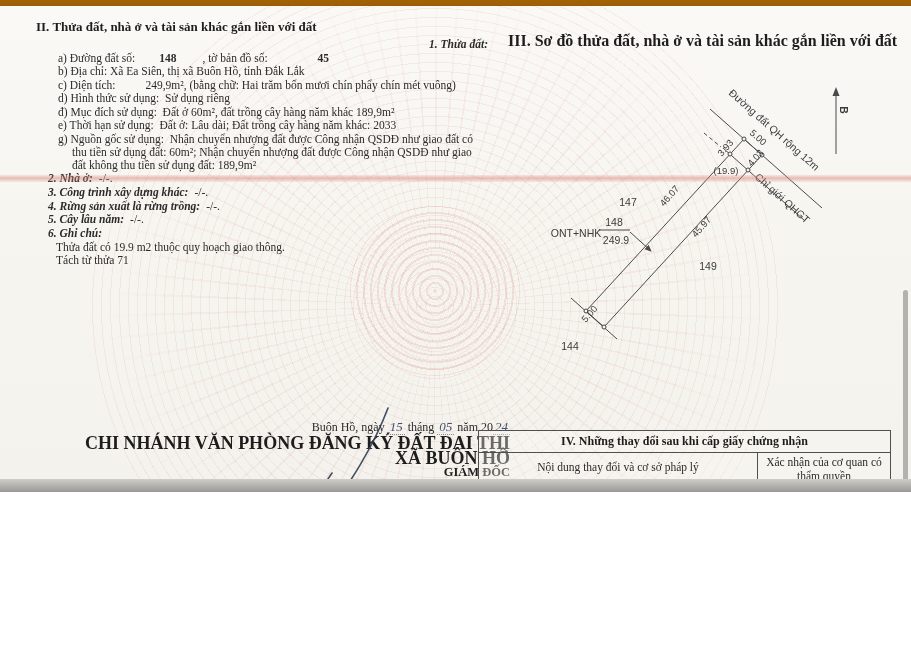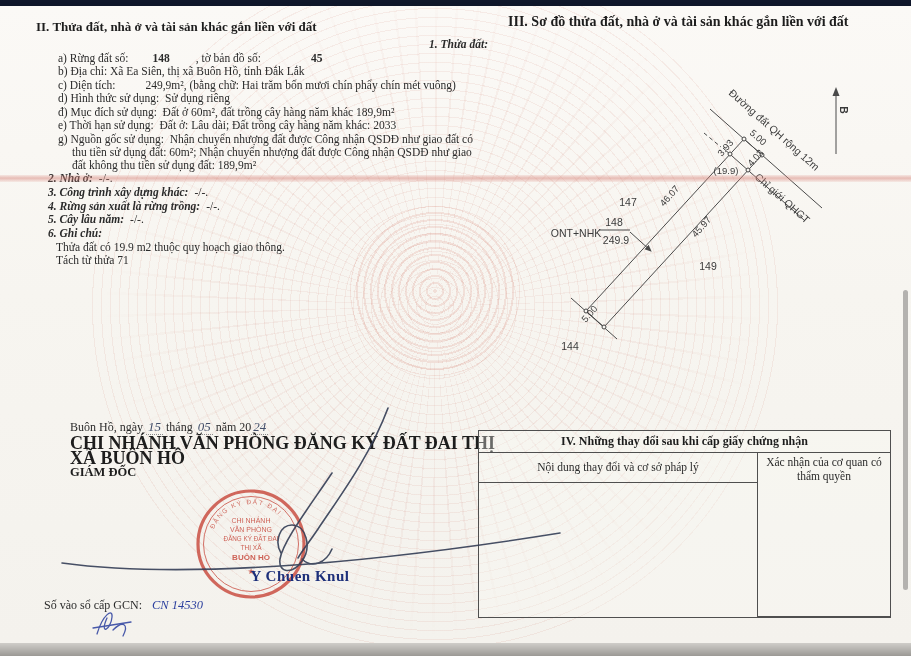--- a/index.html
+++ b/index.html
@@ -1,16 +1,16 @@
 <!DOCTYPE html>
 <html><head>
 <meta charset="utf-8">
 <style>
   html,body{margin:0;padding:0;}
-  .screen{position:relative;width:911px;height:656px;background:#0f172a;overflow:hidden;
+  .screen{position:relative;width:911px;height:492px;background:#a16207;overflow:hidden;
           font-family:"Liberation Serif", serif;color:#2b2b2b;}
   .paper{position:absolute;left:0;top:6px;right:0;bottom:13px;
          background:linear-gradient(180deg,#fbf9f6 0%,#f7f5f0 45%,#f4f2ed 100%);
          box-shadow:0 3px 6px rgba(0,0,0,.35);overflow:hidden;}
   
   .g1{position:absolute;left:90px;top:-45px;width:690px;height:690px;border-radius:50%;
       background:repeating-radial-gradient(circle at 50% 50%, rgba(196,92,74,.09) 0 1px, rgba(0,0,0,0) 1px 9px);
       pointer-events:none;}
   .g2{position:absolute;left:90px;top:-45px;width:690px;height:690px;border-radius:50%;
       background:repeating-conic-gradient(from 0deg at 50% 50%, rgba(196,92,74,.07) 0deg .5deg, rgba(0,0,0,0) .5deg 4deg);
@@ -35,28 +35,28 @@
   .items{margin-left:22px;}
   .ln{padding-left:14px;text-indent:-14px;margin-bottom:.6px;}
   .num-items{margin-left:12px;}
   .num-items .ln{margin-bottom:.8px;}
   .notes{margin-left:20px;}
   b.v{font-weight:bold;}
   .sp24{margin-left:24px;} .sp26{margin-left:26px;} .sp50{margin-left:50px;} .sp30{margin-left:30px;}
   .sp6{margin-left:6px;}
 
   
-  .s3-title{position:absolute;left:508px;top:8px;font-size:14px;font-weight:bold;z-index:2;color:#1d1d1d;}
+  .s3-title{position:absolute;left:508px;top:26px;font-size:16px;font-weight:bold;z-index:2;color:#1d1d1d;}
   .map{position:absolute;left:500px;top:68px;width:408px;height:310px;z-index:2;}
   .map .mline{stroke:#4a4a4a;stroke-width:1;fill:none;}
   .map .mlab{font-family:"Liberation Sans",sans-serif;font-size:10.5px;fill:#3a3a3a;}
   .map .mdim{font-family:"Liberation Sans",sans-serif;font-size:9.5px;fill:#3a3a3a;text-anchor:middle;}
 
   
-  .sign-block{position:absolute;left:70px;top:414px;width:440px;text-align:left;z-index:2;}
+  .sign-block{position:absolute;left:70px;top:414px;width:440px;text-align:right;z-index:2;}
   .date-line{font-size:12px;line-height:14px;}
   .hw{font-style:italic;color:#44506b;font-size:13px;padding:0 2px;border-bottom:1px dotted #8a8a8a;}
   .office{font-size:18px;font-weight:bold;line-height:14.5px;margin-top:2px;color:#1d1d1d;}
   .role{font-size:12.5px;font-weight:bold;line-height:14.5px;color:#1d1d1d;}
   .stamp{position:absolute;left:194px;top:481px;width:114px;height:114px;z-index:3;opacity:.92;}
   .sig{position:absolute;left:40px;top:395px;width:530px;height:190px;z-index:4;pointer-events:none;}
   .signer{position:absolute;left:225px;top:562px;width:150px;text-align:center;z-index:5;
           font-size:15px;font-weight:bold;color:#1d2f7a;letter-spacing:.5px;}
 
   
@@ -84,21 +84,21 @@
   <div class="paper">
     <div class="g1"></div>
     <div class="g2"></div>
     <div class="g3"></div>
 
     <div class="col-left">
       <div class="s2-title">II. Thửa đất, nhà ở và tài sản khác gắn liền với đất</div>
       <div class="sub-head bi">1. Thửa đất:</div>
       <div class="items">
         <div class="ln">
-          <span>a) Rừng đất số:</span><b class="v sp24">148</b><span class="sp26">, tờ bản đồ số:</span><b class="v sp50">45</b>
+          <span>a) Đường đất số:</span><b class="v sp24">148</b><span class="sp26">, tờ bản đồ số:</span><b class="v sp50">45</b>
         </div>
         <div class="ln">b) Địa chỉ: Xã Ea Siên, thị xã Buôn Hồ, tỉnh Đắk Lắk</div>
         <div class="ln">
           <span>c) Diện tích:</span><span class="sp30">249,9m²</span><span>, (bằng chữ: Hai trăm bốn mươi chín phẩy chín mét vuông)</span>
         </div>
         <div class="ln">d) Hình thức sử dụng: &nbsp;Sử dụng riêng</div>
         <div class="ln">đ) Mục đích sử dụng: &nbsp;Đất ở 60m², đất trồng cây hàng năm khác 189,9m²</div>
         <div class="ln">e) Thời hạn sử dụng: &nbsp;Đất ở: Lâu dài; Đất trồng cây hàng năm khác: 2033</div>
         <div class="ln">g) Nguồn gốc sử dụng: &nbsp;Nhận chuyển nhượng đất được Công nhận QSDĐ như giao đất có thu tiền sử dụng đất: 60m²; Nhận chuyển nhượng đất được Công nhận QSDĐ như giao đất không thu tiền sử dụng đất: 189,9m²</div>
       </div>

